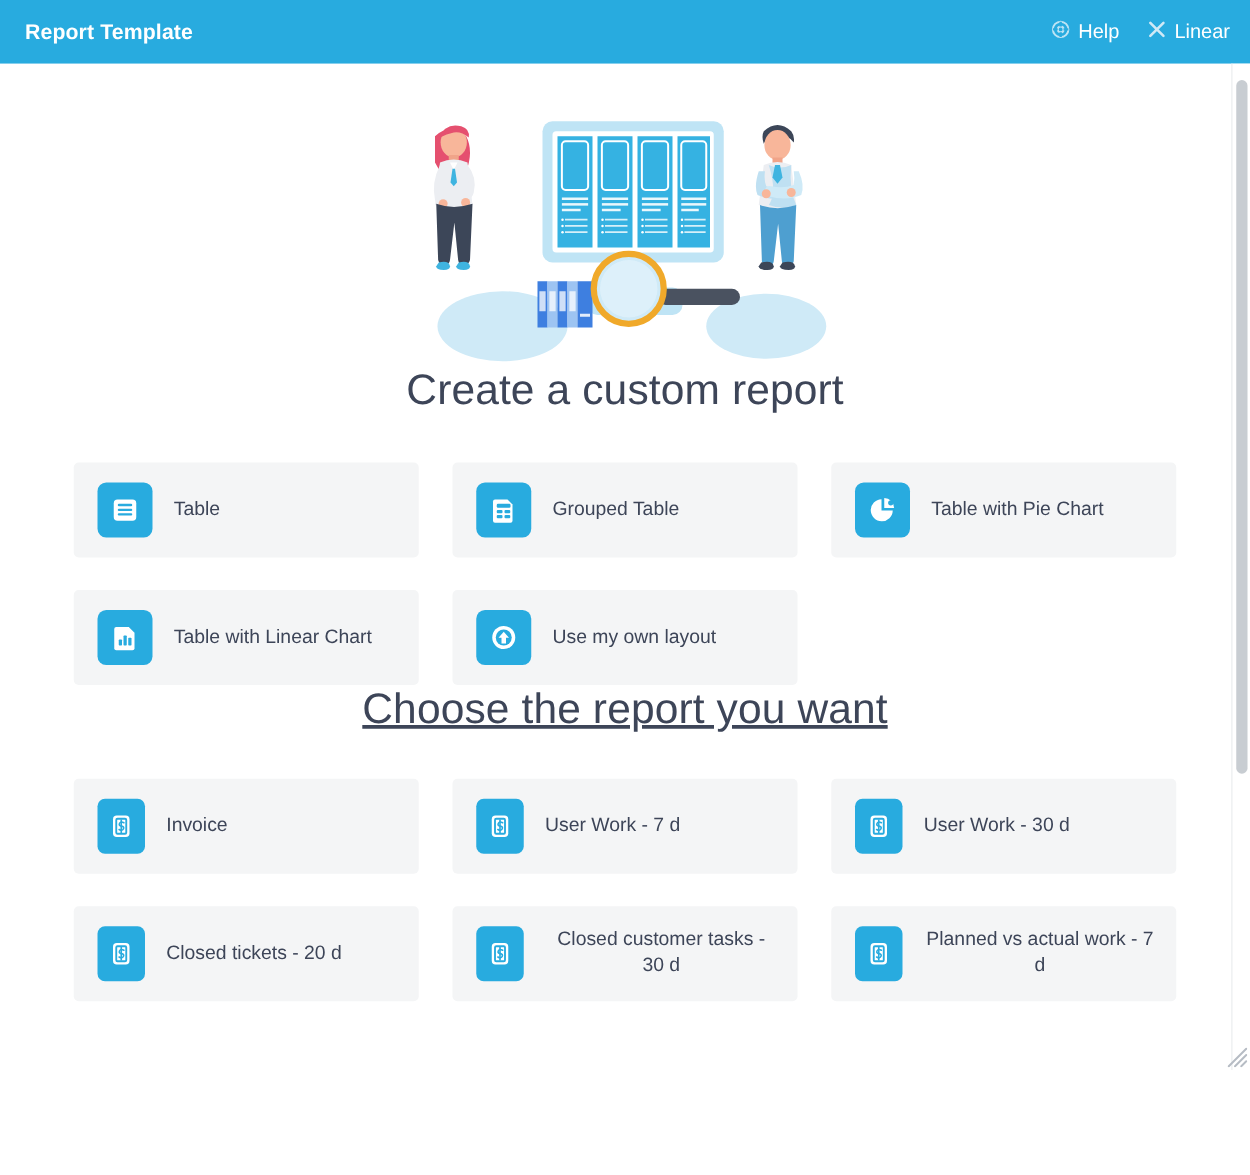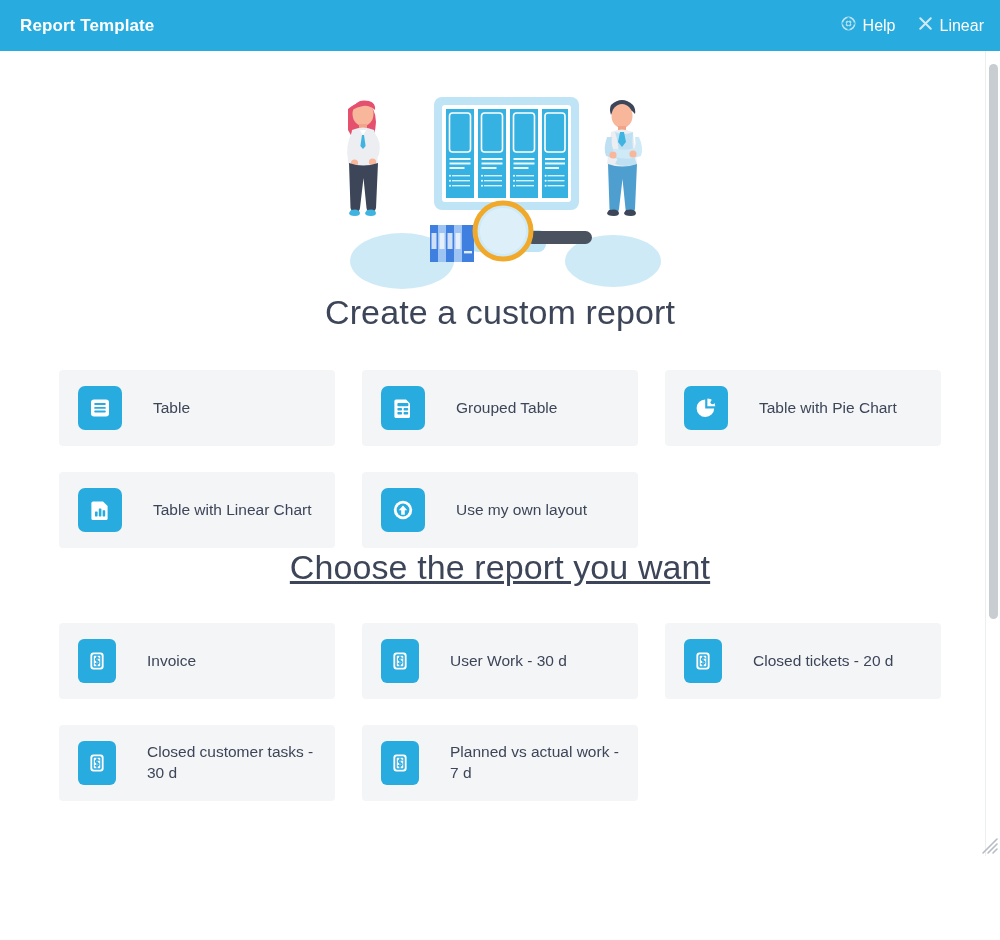--- a/index.html
+++ b/index.html
@@ -98,28 +98,29 @@
     gap: 26px 27px;
     justify-content: center;
     padding: 0 0;
   }
   .grid-create { margin-top: 38px; }
   .grid-choose { margin-top: 36px; }
 
   .card {
     display: flex;
     align-items: center;
-    gap: 31px;
+    gap: 17px;
     background: #f4f5f6;
     border-radius: 4px;
     height: 76px;
     padding: 0 16px 0 19px;
     box-sizing: border-box;
     cursor: pointer;
     user-select: none;
+    text-align: center;
   }
 
   .card-icon {
     flex: 0 0 auto;
     width: 44px;
     height: 44px;
     border-radius: 7px;
     background: #28ABDF;
     display: flex;
     align-items: center;
@@ -419,66 +420,77 @@
             <svg width="24" height="26" viewBox="0 0 24 26">
               <rect x="5.4" y="4.4" width="13.2" height="17.2" rx="3" fill="#ffffff"></rect>
               <rect x="8" y="7" width="8" height="12" rx="1" fill="none" stroke="#28ABDF" stroke-width="1.5"></rect>
               <path d="M12 7.6 v10.8" stroke="#28ABDF" stroke-width="1.3"></path>
               <path d="M14.1 10.2 q-2.6 -1.5 -3.5 .6 q-.7 1.7 1.6 2.1 q2.3 .4 1.6 2.1 q-.9 2.1 -3.5 .6" fill="none" stroke="#28ABDF" stroke-width="1.3" stroke-linecap="round"></path>
             </svg>
           </span>
           <span class="card-label">Invoice</span>
         </div>
 
-
         <div class="card">
           <span class="card-icon tall">
             <svg width="24" height="26" viewBox="0 0 24 26">
               <rect x="5.4" y="4.4" width="13.2" height="17.2" rx="3" fill="#ffffff"></rect>
               <rect x="8" y="7" width="8" height="12" rx="1" fill="none" stroke="#28ABDF" stroke-width="1.5"></rect>
               <path d="M12 7.6 v10.8" stroke="#28ABDF" stroke-width="1.3"></path>
               <path d="M14.1 10.2 q-2.6 -1.5 -3.5 .6 q-.7 1.7 1.6 2.1 q2.3 .4 1.6 2.1 q-.9 2.1 -3.5 .6" fill="none" stroke="#28ABDF" stroke-width="1.3" stroke-linecap="round"></path>
             </svg>
           </span>
-          <span class="card-label">User Work - 30 d</span>
+          <span class="card-label">User Work - 7 d</span>
         </div>
 
         <div class="card">
           <span class="card-icon tall">
             <svg width="24" height="26" viewBox="0 0 24 26">
               <rect x="5.4" y="4.4" width="13.2" height="17.2" rx="3" fill="#ffffff"></rect>
               <rect x="8" y="7" width="8" height="12" rx="1" fill="none" stroke="#28ABDF" stroke-width="1.5"></rect>
               <path d="M12 7.6 v10.8" stroke="#28ABDF" stroke-width="1.3"></path>
               <path d="M14.1 10.2 q-2.6 -1.5 -3.5 .6 q-.7 1.7 1.6 2.1 q2.3 .4 1.6 2.1 q-.9 2.1 -3.5 .6" fill="none" stroke="#28ABDF" stroke-width="1.3" stroke-linecap="round"></path>
             </svg>
           </span>
-          <span class="card-label">Closed tickets - 20 d</span>
+          <span class="card-label">User Work - 30 d</span>
         </div>
 
         <div class="card">
           <span class="card-icon tall">
             <svg width="24" height="26" viewBox="0 0 24 26">
               <rect x="5.4" y="4.4" width="13.2" height="17.2" rx="3" fill="#ffffff"></rect>
               <rect x="8" y="7" width="8" height="12" rx="1" fill="none" stroke="#28ABDF" stroke-width="1.5"></rect>
               <path d="M12 7.6 v10.8" stroke="#28ABDF" stroke-width="1.3"></path>
               <path d="M14.1 10.2 q-2.6 -1.5 -3.5 .6 q-.7 1.7 1.6 2.1 q2.3 .4 1.6 2.1 q-.9 2.1 -3.5 .6" fill="none" stroke="#28ABDF" stroke-width="1.3" stroke-linecap="round"></path>
             </svg>
           </span>
-          <span class="card-label">Closed customer tasks - 30 d</span>
+          <span class="card-label">Closed tickets - 20 d</span>
         </div>
 
         <div class="card">
           <span class="card-icon tall">
             <svg width="24" height="26" viewBox="0 0 24 26">
               <rect x="5.4" y="4.4" width="13.2" height="17.2" rx="3" fill="#ffffff"></rect>
               <rect x="8" y="7" width="8" height="12" rx="1" fill="none" stroke="#28ABDF" stroke-width="1.5"></rect>
               <path d="M12 7.6 v10.8" stroke="#28ABDF" stroke-width="1.3"></path>
               <path d="M14.1 10.2 q-2.6 -1.5 -3.5 .6 q-.7 1.7 1.6 2.1 q2.3 .4 1.6 2.1 q-.9 2.1 -3.5 .6" fill="none" stroke="#28ABDF" stroke-width="1.3" stroke-linecap="round"></path>
             </svg>
           </span>
+          <span class="card-label">Closed customer tasks - 30 d</span>
+        </div>
+
+        <div class="card">
+          <span class="card-icon tall">
+            <svg width="24" height="26" viewBox="0 0 24 26">
+              <rect x="5.4" y="4.4" width="13.2" height="17.2" rx="3" fill="#ffffff"></rect>
+              <rect x="8" y="7" width="8" height="12" rx="1" fill="none" stroke="#28ABDF" stroke-width="1.5"></rect>
+              <path d="M12 7.6 v10.8" stroke="#28ABDF" stroke-width="1.3"></path>
+              <path d="M14.1 10.2 q-2.6 -1.5 -3.5 .6 q-.7 1.7 1.6 2.1 q2.3 .4 1.6 2.1 q-.9 2.1 -3.5 .6" fill="none" stroke="#28ABDF" stroke-width="1.3" stroke-linecap="round"></path>
+            </svg>
+          </span>
           <span class="card-label">Planned vs actual work - 7 d</span>
         </div>
 
       </div>
 
     </div>
   </div>
 
   <div class="scrollbar-track">
     <div class="scrollbar-thumb"></div>

